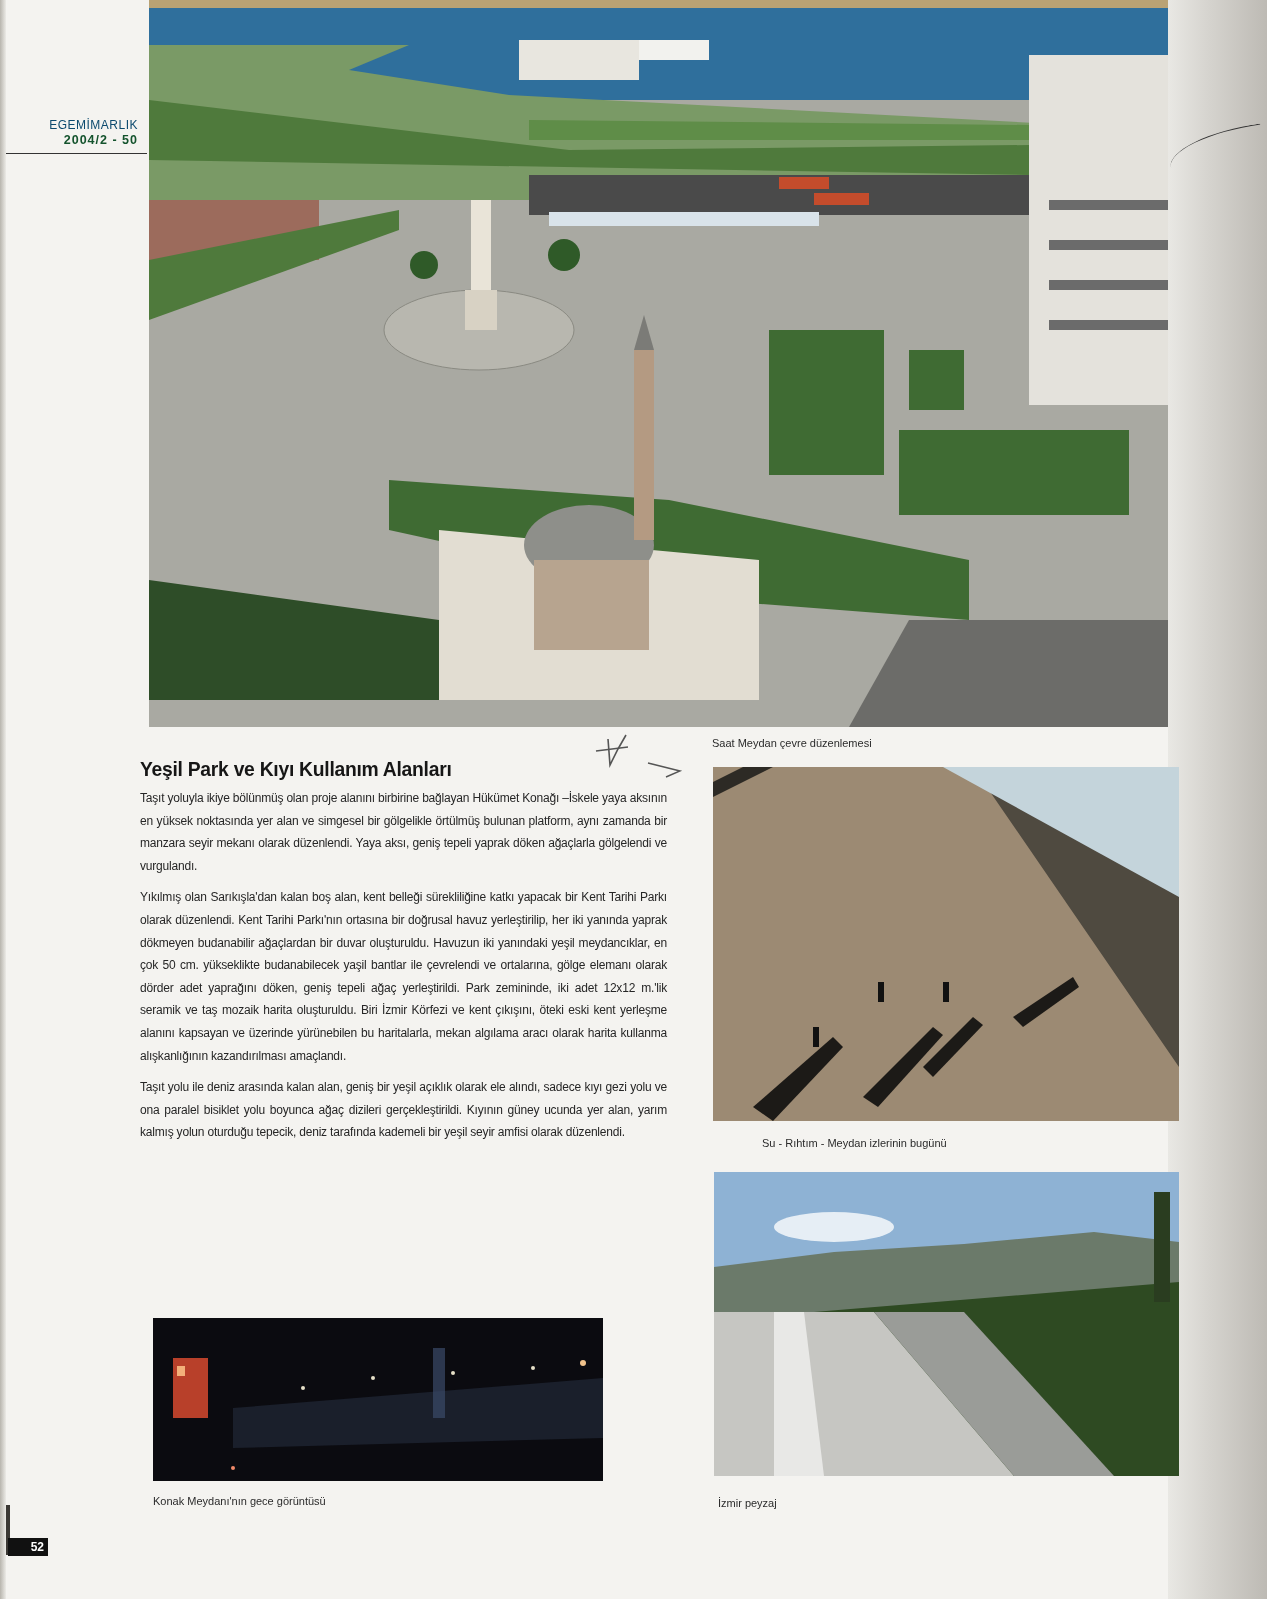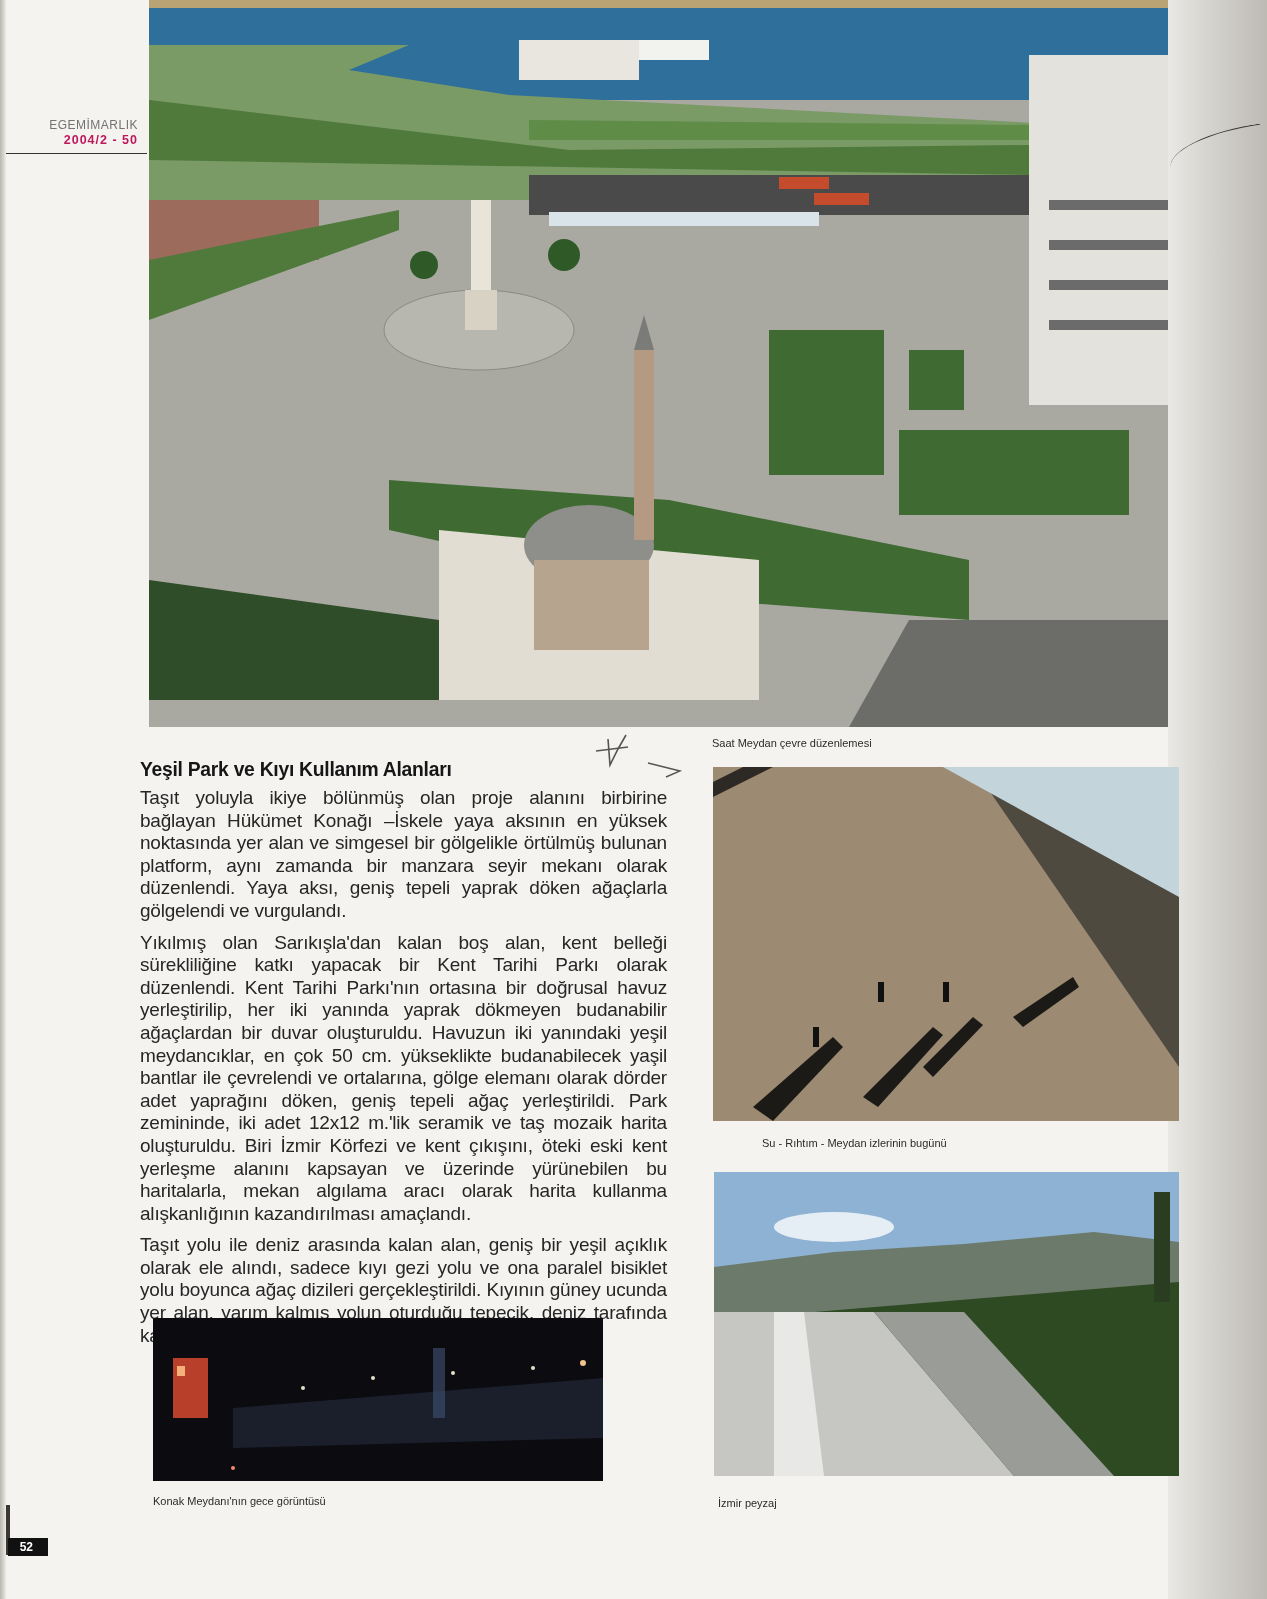--- a/index.html
+++ b/index.html
@@ -13,22 +13,22 @@
     position: absolute; left: 1168px; top: 0; width: 99px; height: 1599px;
     background: linear-gradient(90deg, #e9e8e4 0%, #d6d4cf 40%, #bdbab4 100%);
   }
   .page-left-edge {
     position: absolute; left: 0; top: 0; width: 6px; height: 1599px;
     background: linear-gradient(90deg, #b8b5ae, #ecebe7);
   }
   .header-block {
     position: absolute; left: 30px; top: 118px; width: 108px; text-align: right;
   }
-  .magazine-name { font-size: 12px; letter-spacing: 0.5px; color: #737373; }
-  .issue-info { font-size: 12.5px; font-weight: bold; letter-spacing: 1px; color: #be185d; margin-top: 1px; }
+  .magazine-name { font-size: 12px; letter-spacing: 0.5px; color: #0c4a6e; }
+  .issue-info { font-size: 12.5px; font-weight: bold; letter-spacing: 1px; color: #14532d; margin-top: 1px; }
   .header-rule {
     position: absolute; left: 6px; top: 153px; width: 141px; height: 1px; background: #333;
   }
   .right-rule {
     position: absolute; left: 1168px; top: 130px; width: 95px; height: 30px;
     border-top: 1px solid #333; border-radius: 100% 0 0 0; transform: rotate(-8deg);
   }
 
   .photo { position: absolute; overflow: hidden; }
   .photo svg { display: block; width: 100%; height: 100%; }
@@ -43,30 +43,30 @@
   .cap-promenade { left: 714px; top: 1137px; margin-left: 48px; }
   .cap-night { left: 153px; top: 1495px; }
   .cap-green { left: 718px; top: 1497px; }
 
   .article { position: absolute; left: 140px; top: 757px; width: 527px; }
   .article-title {
     font-size: 21px; font-weight: bold; letter-spacing: -0.3px; margin: 0 0 6px 0;
     color: #161616; transform: scaleX(0.92); transform-origin: left;
   }
   .article p {
-    margin: 0 0 9px 0; font-size: 19px; line-height: 22.6px; text-align: justify;
+    margin: 0 0 9px 0; font-size: 12px; line-height: 22.6px; text-align: justify;
     color: #262626; letter-spacing: -0.2px;
   }
 
   .annotation { position: absolute; left: 588px; top: 733px; width: 100px; height: 60px; }
 
   .page-number {
     position: absolute; left: 8px; top: 1538px; width: 40px; height: 18px;
     background: #111; color: #fff; font-size: 12px; font-weight: bold; text-align: right;
-    padding-right: 15px; box-sizing: border-box; line-height: 18px;
+    padding-right: 4px; box-sizing: border-box; line-height: 18px;
   }
   .spine-mark { position: absolute; left: 6px; top: 1505px; width: 4px; height: 50px; background: #3b3834; }
 </style>
 </head>
 <body>
 
 <div class="page-left-edge"></div>
 <div class="page-right-shadow"></div>
 
 <div class="header-block">

